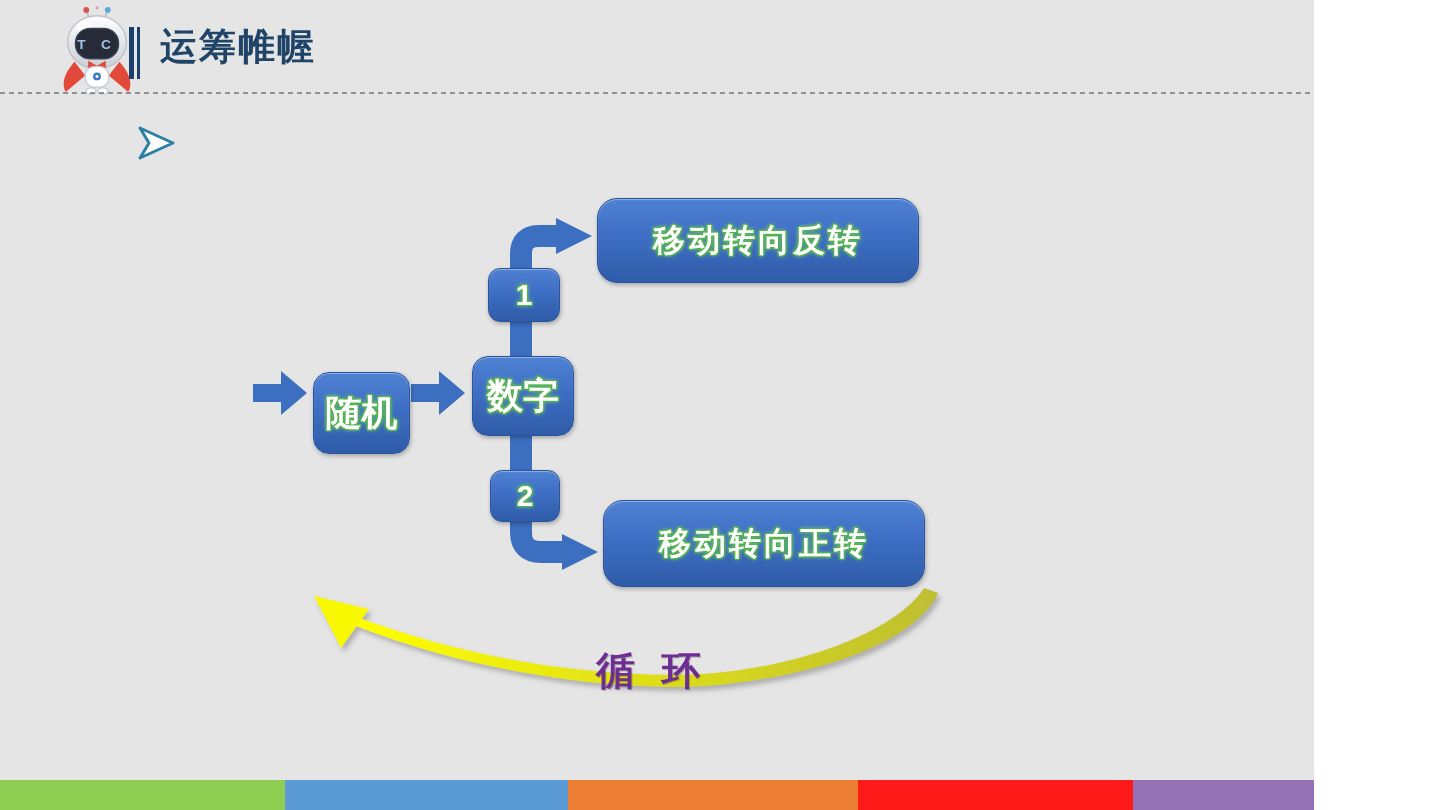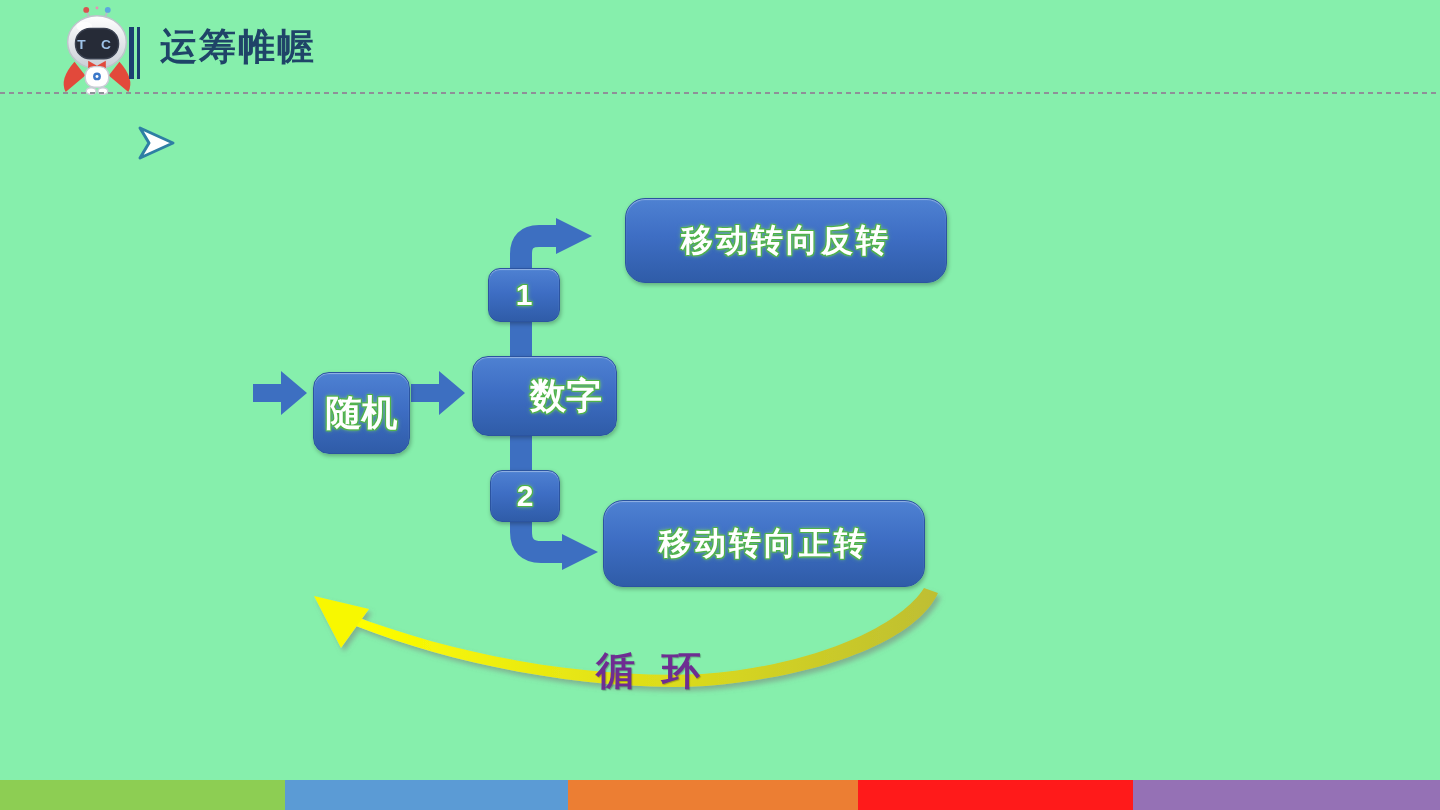--- a/index.html
+++ b/index.html
@@ -1,17 +1,17 @@
 <!DOCTYPE html>
 <html><head>
 <meta charset="utf-8">
 <style>
   html,body{margin:0;padding:0;}
   body{font-family:"Liberation Sans","DejaVu Sans",sans-serif;}
-  .slide{position:relative;width:1440px;height:810px;background:#86efac;overflow:hidden;text-align:right;}
+  .slide{position:relative;width:1314px;height:810px;background:#e5e5e5;overflow:hidden;text-align:right;}
 
   
   .logo-wrap{position:absolute;left:52px;top:5px;width:90px;height:90px;}
   .logo-bar{position:absolute;top:27px;background:#1B4070;}
   .logo-bar.b1{left:129px;width:5px;height:52px;}
   .logo-bar.b2{left:137px;width:3px;height:52px;}
   .page-title{position:absolute;left:160px;top:22px;font-size:37px;font-weight:bold;color:#1F4468;letter-spacing:2px;}
   .dashed-line{position:absolute;left:0;top:92px;width:1440px;height:2px;
     background:repeating-linear-gradient(90deg,#8f8f98 0 5px,transparent 5px 9px);}
 
@@ -21,24 +21,24 @@
 
   
   .node{position:absolute;z-index:2;display:flex;align-items:center;justify-content:center;
     background:linear-gradient(180deg,#4E81D2 0%,#3E6EC4 45%,#2F5CA8 100%);
     border:1px solid #2B54A0;border-radius:16px;
     box-shadow:inset 0 1px 1px rgba(255,255,255,.40),1px 2px 4px rgba(0,0,0,.28);
     color:#ffffff;font-weight:bold;
     text-shadow:1px 1px 0 #4FB347,-1px -1px 0 #4FB347,1px -1px 0 #4FB347,-1px 1px 0 #4FB347,0 0 3px #7ED06F,0 0 5px #7ED06F;}
   .node-start  {left:155px;top:352px;width:95px; height:80px;font-size:36px;}
   .node-random {left:313px;top:352px;width:95px; height:80px;font-size:36px;margin-top:20px;}
-  .node-number {left:472px;top:356px;width:100px;height:78px;font-size:36px;padding-left:43px;}
+  .node-number {left:472px;top:356px;width:100px;height:78px;font-size:36px;}
   .node-one    {left:488px;top:268px;width:70px; height:52px;font-size:30px;border-radius:12px;}
   .node-two    {left:490px;top:470px;width:68px; height:50px;font-size:30px;border-radius:12px;}
-  .node-reverse{left:597px;top:198px;width:320px;height:83px;font-size:32px;border-radius:20px;letter-spacing:3px;margin-left:28px;}
+  .node-reverse{left:597px;top:198px;width:320px;height:83px;font-size:32px;border-radius:20px;letter-spacing:3px;}
   .node-forward{left:603px;top:500px;width:320px;height:85px;font-size:32px;border-radius:20px;letter-spacing:3px;}
 
   .connector-layer{position:absolute;left:0;top:0;width:1440px;height:810px;z-index:1;}
 
   
   .loop-label{position:absolute;left:596px;top:644px;z-index:3;font-size:39px;font-weight:bold;
     color:#6E2D92;letter-spacing:8px;text-shadow:1px 1px 1px rgba(0,0,0,.25);}
 
   
   .footer-bar{position:absolute;left:0;top:780px;width:1440px;height:30px;}

